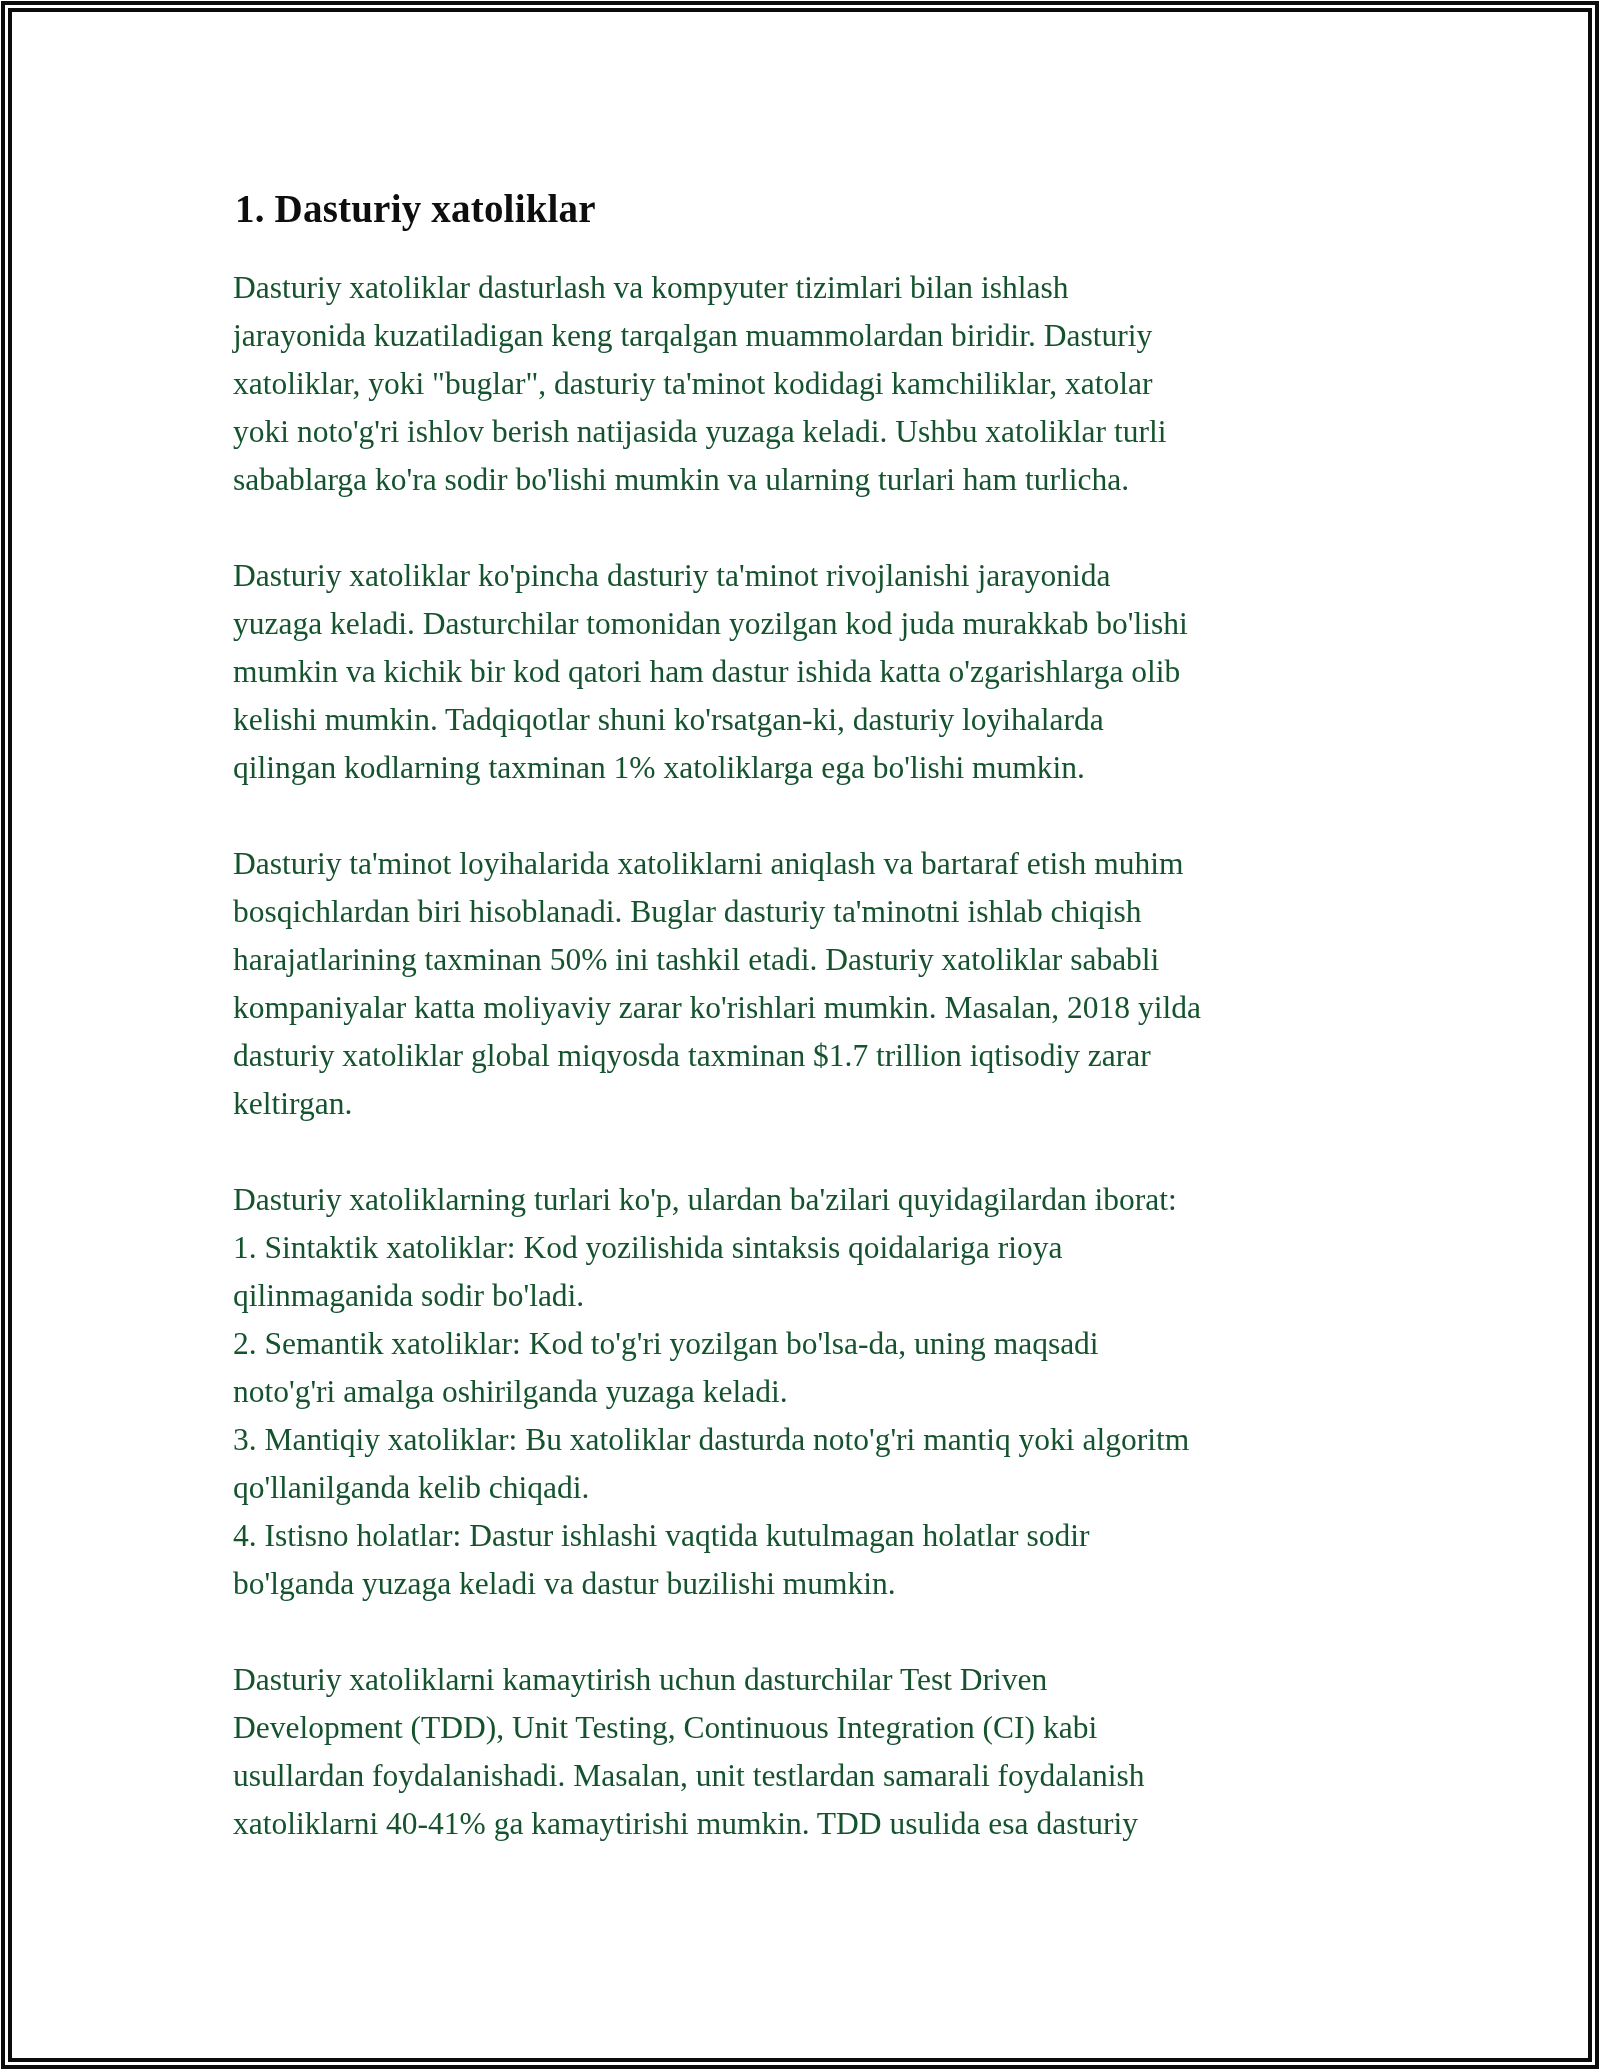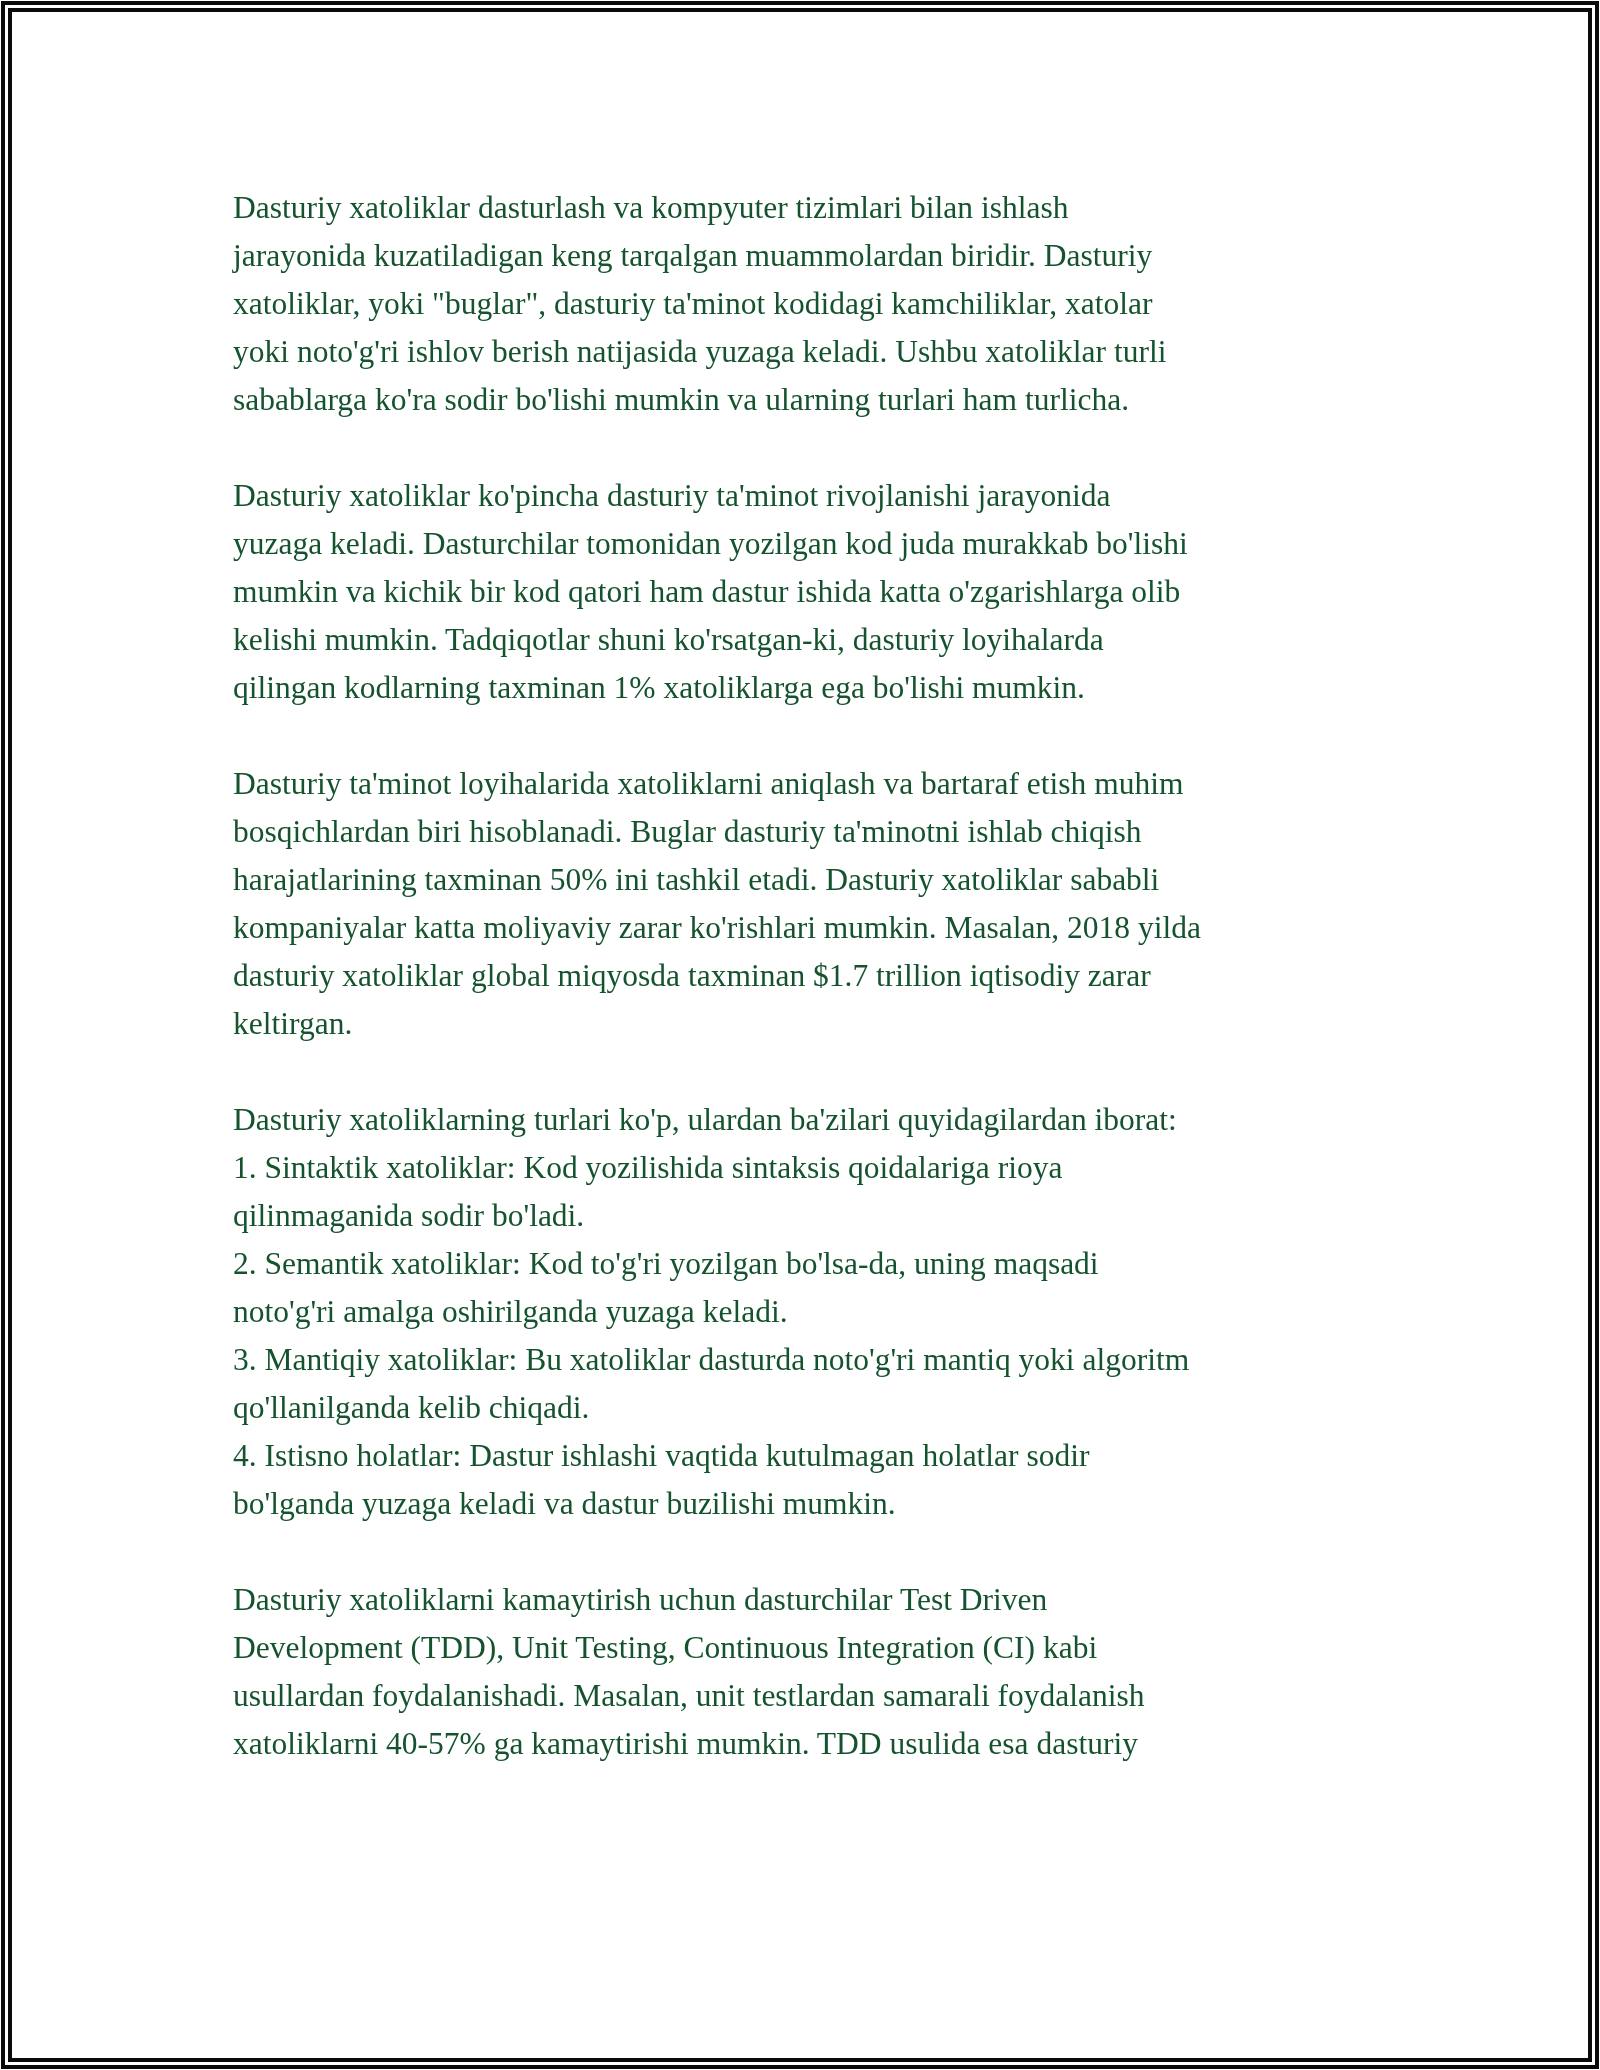--- a/index.html
+++ b/index.html
@@ -50,20 +50,21 @@
     color: #14532d;
   }
 </style>
 </head>
 <body>
 
 <div class="frame-outer"></div>
 <div class="frame-inner"></div>
 
 <div class="content">
+  <h1 class="heading">1. Dasturiy xatoliklar</h1>
   <p class="para">Dasturiy xatoliklar dasturlash va kompyuter tizimlari bilan ishlash
 jarayonida kuzatiladigan keng tarqalgan muammolardan biridir. Dasturiy
 xatoliklar, yoki "buglar", dasturiy ta'minot kodidagi kamchiliklar, xatolar
 yoki noto'g'ri ishlov berish natijasida yuzaga keladi. Ushbu xatoliklar turli
 sabablarga ko'ra sodir bo'lishi mumkin va ularning turlari ham turlicha.</p>
   <p class="para">Dasturiy xatoliklar ko'pincha dasturiy ta'minot rivojlanishi jarayonida
 yuzaga keladi. Dasturchilar tomonidan yozilgan kod juda murakkab bo'lishi
 mumkin va kichik bir kod qatori ham dastur ishida katta o'zgarishlarga olib
 kelishi mumkin. Tadqiqotlar shuni ko'rsatgan-ki, dasturiy loyihalarda
 qilingan kodlarning taxminan 1% xatoliklarga ega bo'lishi mumkin.</p>
@@ -78,14 +79,14 @@
 qilinmaganida sodir bo'ladi.
 2. Semantik xatoliklar: Kod to'g'ri yozilgan bo'lsa-da, uning maqsadi
 noto'g'ri amalga oshirilganda yuzaga keladi.
 3. Mantiqiy xatoliklar: Bu xatoliklar dasturda noto'g'ri mantiq yoki algoritm
 qo'llanilganda kelib chiqadi.
 4. Istisno holatlar: Dastur ishlashi vaqtida kutulmagan holatlar sodir
 bo'lganda yuzaga keladi va dastur buzilishi mumkin.</p>
   <p class="para">Dasturiy xatoliklarni kamaytirish uchun dasturchilar Test Driven
 Development (TDD), Unit Testing, Continuous Integration (CI) kabi
 usullardan foydalanishadi. Masalan, unit testlardan samarali foydalanish
-xatoliklarni 40-57% ga kamaytirishi mumkin. TDD usulida esa dasturiy</p>
+xatoliklarni 40-41% ga kamaytirishi mumkin. TDD usulida esa dasturiy</p>
 </div>
 
 </body></html>

